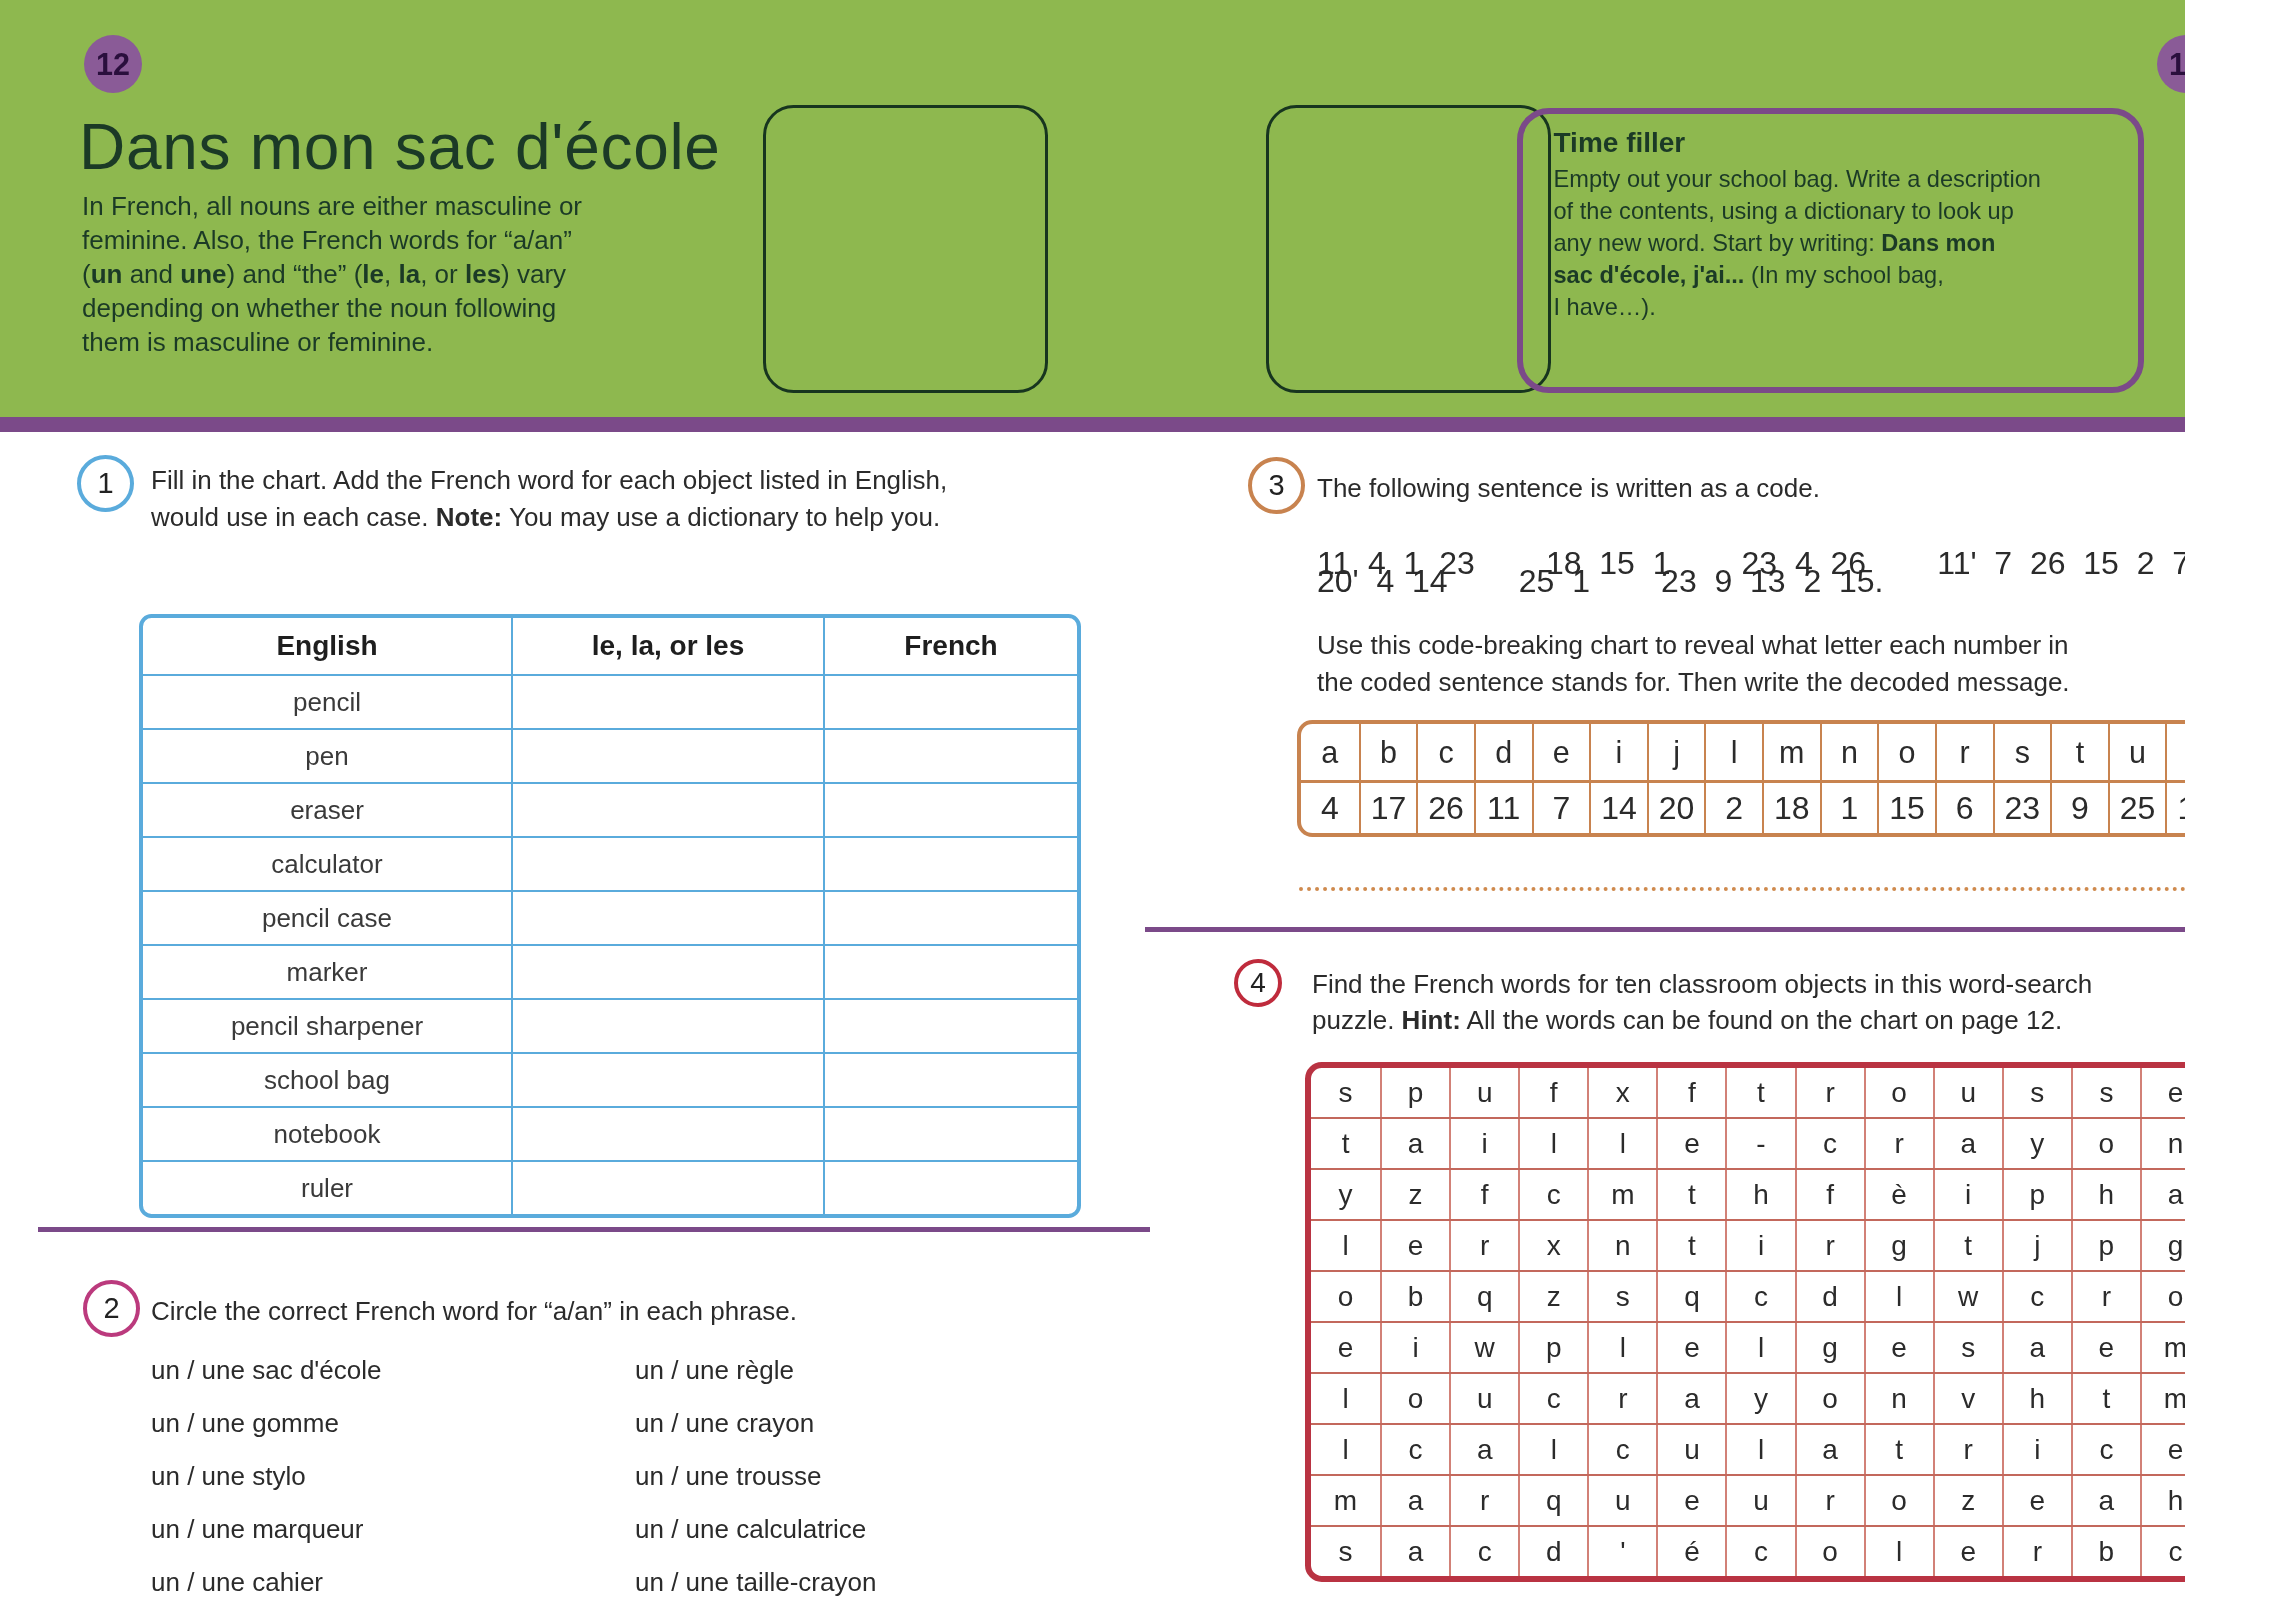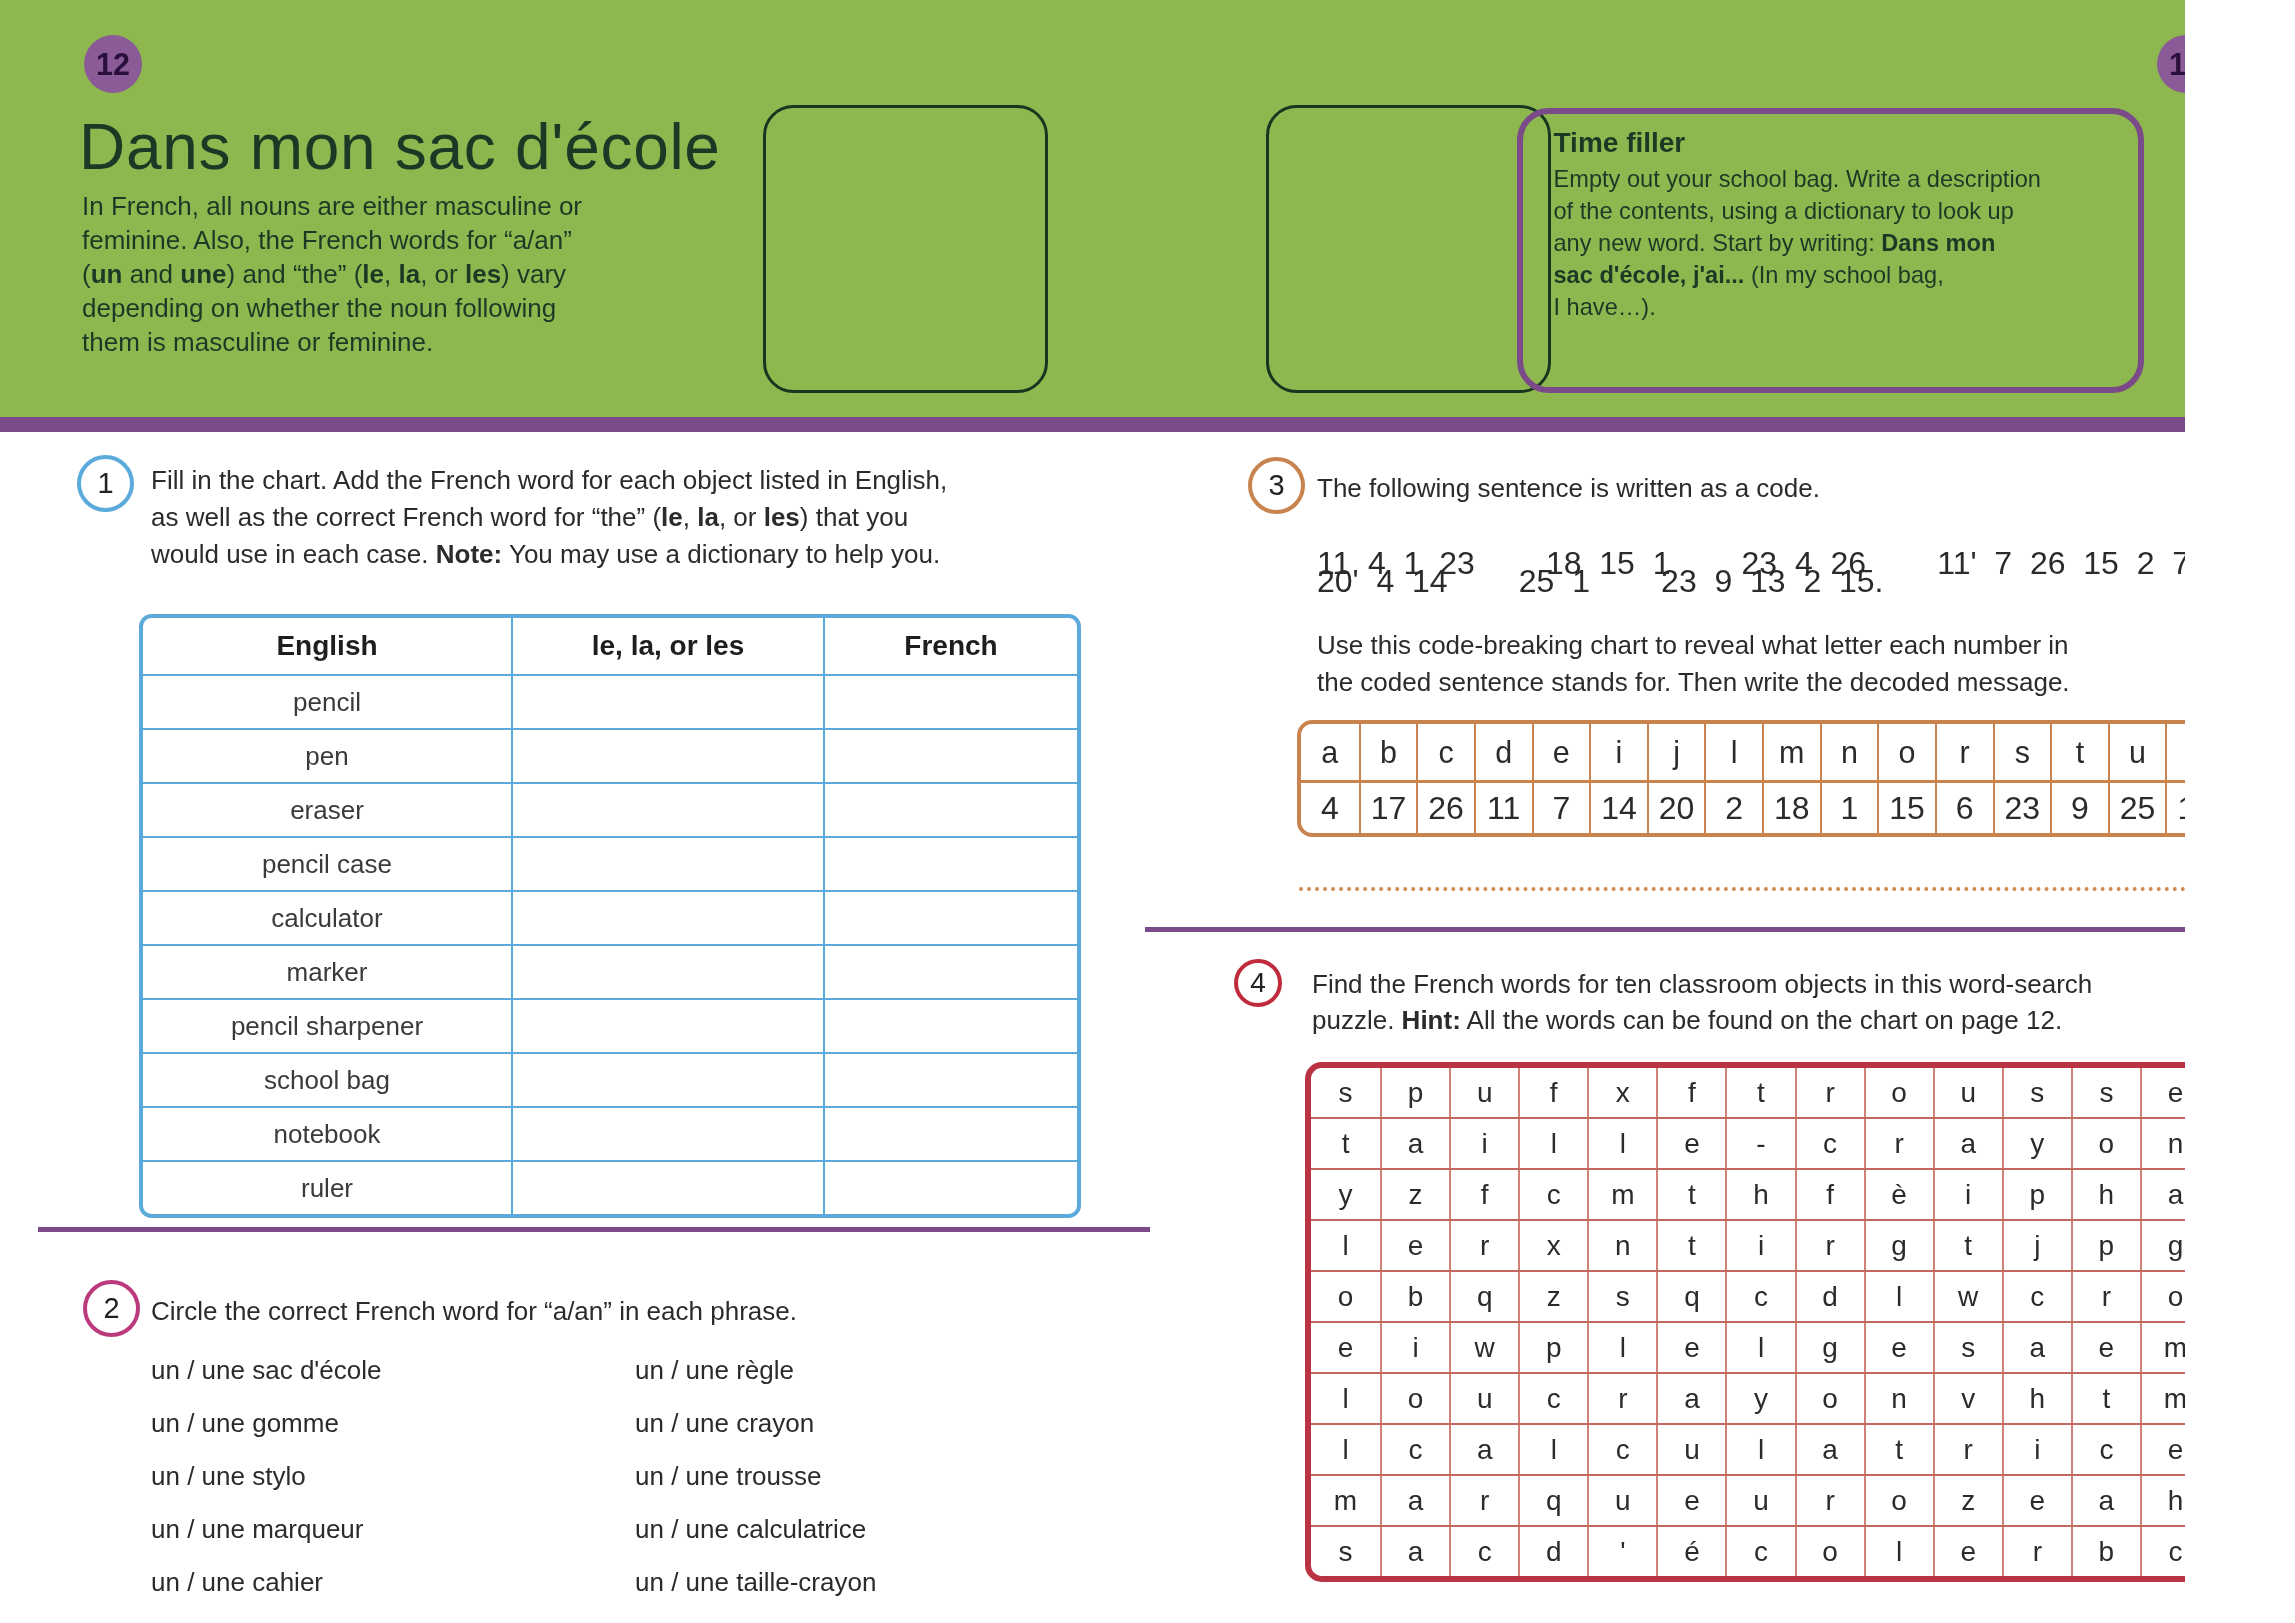--- a/index.html
+++ b/index.html
@@ -130,21 +130,20 @@
           <div class="rich-line"><span class="b">sac d'école, j'ai...</span><span> (In my school bag,</span></div>
           <div class="rich-line"><span>I have…).</span></div>
         </div>
     </div>
   </div>
   <div class="purple-band"></div>
 
   <div class="badge b1">1</div>
   <div class="prompt p1">
       <div class="rich-line"><span>Fill in the chart. Add the French word for each object listed in English,</span></div>
-      <div class="rich-line"><span>as well as the correct French word for “the” (</span><span class="b">le</span><span>, </span><span class="b">la</span><span>, or </span><span class="b">les</span><span>) that you</span></div>
       <div class="rich-line"><span>would use in each case. </span><span class="b">Note:</span><span> You may use a dictionary to help you.</span></div>
     </div>
   <div class="chart-table" id="chart-table">
       <div class="ct-row hdr">
         <div class="ct-cell">English</div>
         <div class="ct-cell">le, la, or les</div>
         <div class="ct-cell">French</div>
       </div>
       <div class="ct-row">
         <div class="ct-cell">pencil</div>
@@ -155,26 +154,26 @@
         <div class="ct-cell">pen</div>
         <div class="ct-cell"></div>
         <div class="ct-cell"></div>
       </div>
       <div class="ct-row">
         <div class="ct-cell">eraser</div>
         <div class="ct-cell"></div>
         <div class="ct-cell"></div>
       </div>
       <div class="ct-row">
+        <div class="ct-cell">calculator</div>
+        <div class="ct-cell"></div>
+        <div class="ct-cell"></div>
+      </div>
+      <div class="ct-row">
         <div class="ct-cell">pencil case</div>
-        <div class="ct-cell"></div>
-        <div class="ct-cell"></div>
-      </div>
-      <div class="ct-row">
-        <div class="ct-cell">calculator</div>
         <div class="ct-cell"></div>
         <div class="ct-cell"></div>
       </div>
       <div class="ct-row">
         <div class="ct-cell">marker</div>
         <div class="ct-cell"></div>
         <div class="ct-cell"></div>
       </div>
       <div class="ct-row">
         <div class="ct-cell">pencil sharpener</div>

